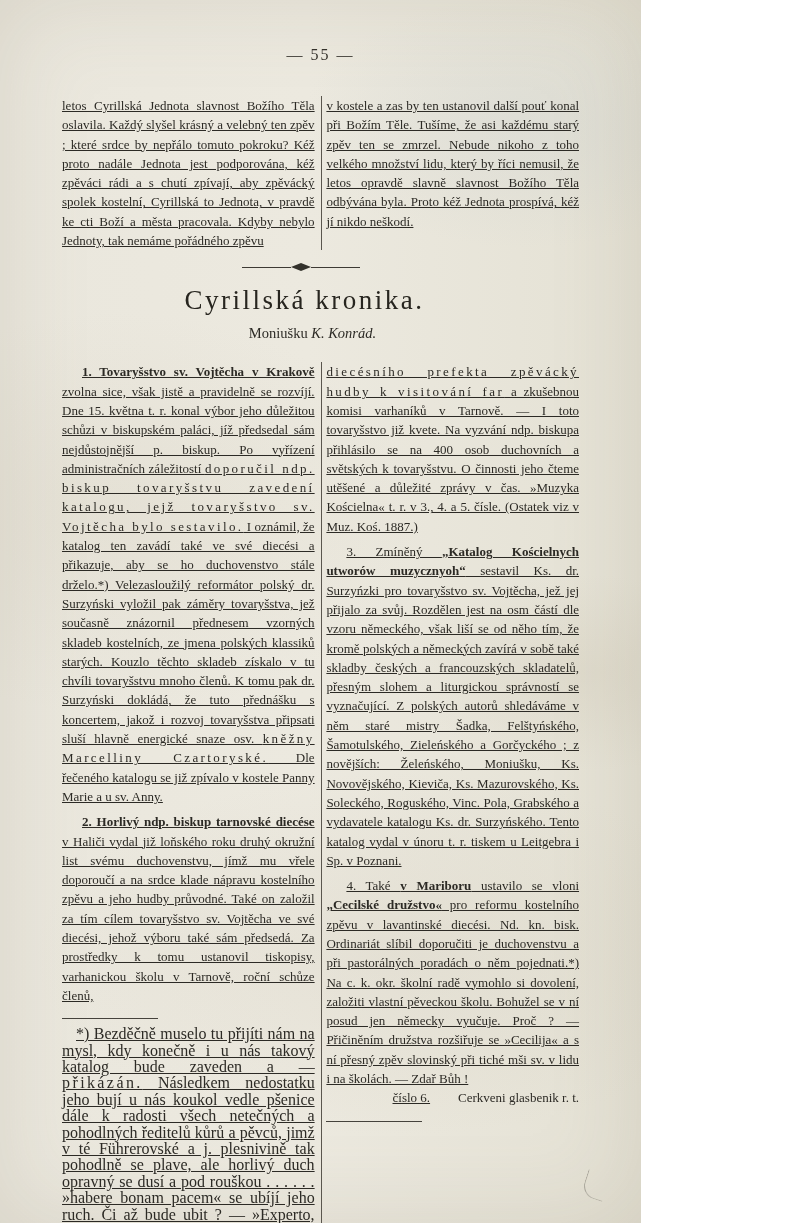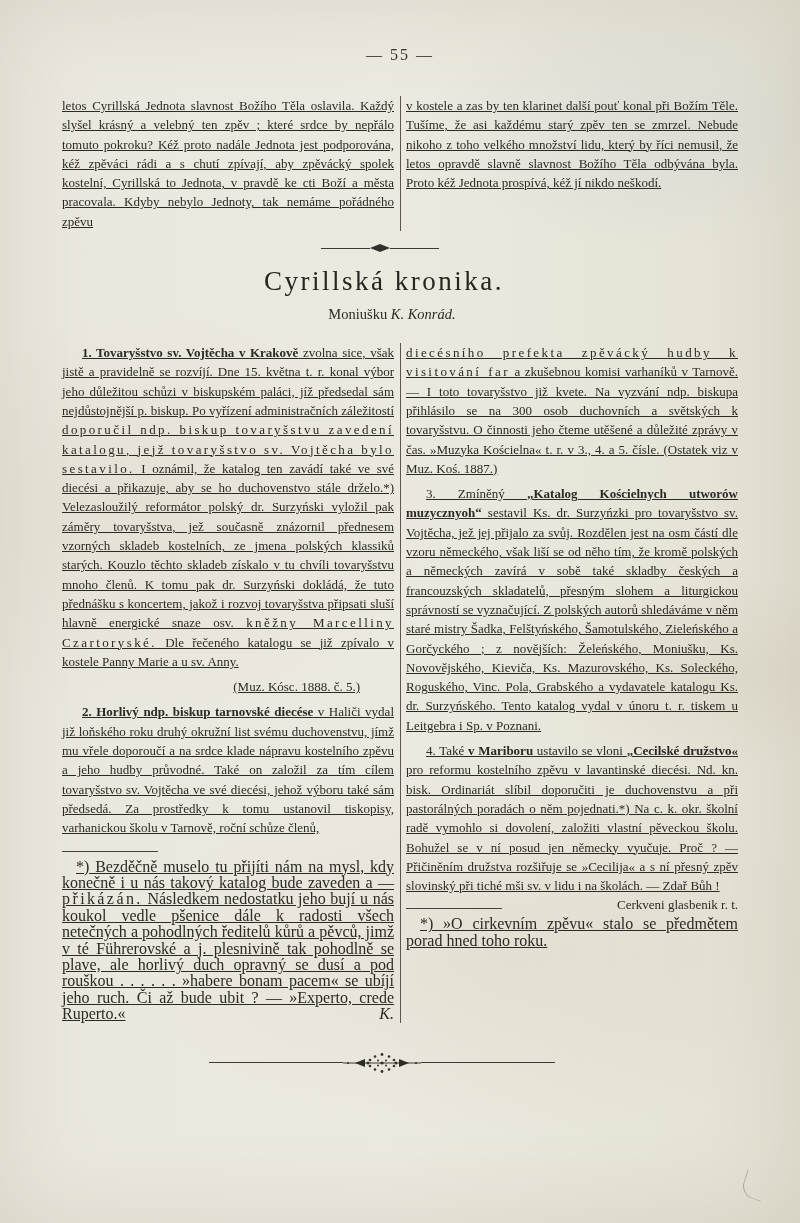--- a/index.html
+++ b/index.html
@@ -2,21 +2,21 @@
 <html><head>
 <meta charset="utf-8">
 <style>
   html,body { margin:0; padding:0; }
   body {
     width:800px; height:1223px; overflow:hidden;
     font-family:"Liberation Serif","DejaVu Serif",serif;
     color:#2c2a25;
   }
   .page {
-    position:relative; width:800px; height:1223px;
+    position:relative; width:641px; height:1223px;
     background:
       radial-gradient(ellipse 320px 180px at 82% 10%, rgba(185,196,203,0.20), transparent 70%),
       radial-gradient(ellipse 420px 280px at 18% 42%, rgba(206,199,181,0.22), transparent 72%),
       radial-gradient(ellipse 520px 260px at 62% 78%, rgba(209,202,186,0.26), transparent 70%),
       radial-gradient(ellipse 260px 140px at 92% 55%, rgba(200,192,172,0.25), transparent 70%),
       linear-gradient(90deg, #eae7dd 0%, #ece9df 48%, #e4e1d4 100%);
     box-shadow: inset 0 0 90px rgba(140,130,108,0.18);
   }
   .pagenum {
     padding-top:46px; text-align:center;
@@ -73,21 +73,21 @@
 <div class="page">
 
   <div class="pagenum">— 55 —</div>
 
   <div class="columns intro">
     <div class="col">
       <p class="para">letos Cyrillská Jednota slavnost Božího Těla oslavila. Každý slyšel krásný a velebný ten zpěv ; které srdce by nepřálo tomuto pokroku? Kéž proto nadále Jednota jest podporována, kéž zpěváci rádi a s chutí zpívají, aby zpěvácký spolek kostelní, Cyrillská to Jednota, v pravdě ke cti Boží a města pracovala. Kdyby nebylo Jednoty, tak nemáme pořádného zpěvu</p>
     </div>
     <div class="vrule"></div>
     <div class="col">
-      <p class="para">v kostele a zas by ten klarinet další pouť konal při Božím Těle. Tušíme, že asi každému starý zpěv ten se zmrzel. Nebude nikoho z toho velkého množství lidu, který by říci nemusil, že letos opravdě slavně slavnost Božího Těla odbývána byla. Proto kéž Jednota prospívá, kéž jí nikdo neškodí.</p>
+      <p class="para">v kostele a zas by ten ustanovil další pouť konal při Božím Těle. Tušíme, že asi každému starý zpěv ten se zmrzel. Nebude nikoho z toho velkého množství lidu, který by říci nemusil, že letos opravdě slavně slavnost Božího Těla odbývána byla. Proto kéž Jednota prospívá, kéž jí nikdo neškodí.</p>
     </div>
   </div>
 
   <div class="smalldivider">
     <div class="line"></div>
     <svg width="20" height="8" viewBox="0 0 20 8">
       <polygon points="10,0 20,4 10,8 0,4" fill="#33312b"></polygon>
     </svg>
     <div class="line"></div>
   </div>
@@ -97,44 +97,43 @@
     <span>Moniušku</span>
     <i>K. Konrád.</i>
   </div>
 
   <div class="columns main">
 
     <div class="col">
       <p class="para indent">
         <b>1. Tovaryšstvo sv. Vojtěcha v Krakově</b><span> zvolna sice, však jistě a pravidelně se rozvíjí. Dne 15. května t. r. konal výbor jeho důležitou schůzi v biskupském paláci, jíž předsedal sám nejdůstojnější p. biskup. Po vyřízení administračních záležitostí </span><span class="sp">doporučil ndp. biskup tovaryšstvu zavedení katalogu, jejž tovaryšstvo sv. Vojtěcha bylo sestavilo.</span><span> I oznámil, že katalog ten zavádí také ve své diecési a přikazuje, aby se ho duchovenstvo stále drželo.*) Velezasloužilý reformátor polský dr. Surzyński vyložil pak záměry tovaryšstva, jež současně znázornil přednesem vzorných skladeb kostelních, ze jmena polských klassiků starých. Kouzlo těchto skladeb získalo v tu chvíli tovaryšstvu mnoho členů. K tomu pak dr. Surzyński dokládá, že tuto přednášku s koncertem, jakož i rozvoj tovaryšstva připsati sluší hlavně energické snaze osv. </span><span class="sp">kněžny Marcelliny Czartoryské.</span><span> Dle řečeného katalogu se již zpívalo v kostele Panny Marie a u sv. Anny.</span>
       </p>
-      <p class="cite">(Muz. Kósc. 1888. č. 5.)</p>
       <p class="para indent">
         <b>2. Horlivý ndp. biskup tarnovské diecése</b><span> v Haliči vydal již loňského roku druhý okružní list svému duchovenstvu, jímž mu vřele doporoučí a na srdce klade nápravu kostelního zpěvu a jeho hudby průvodné. Také on založil za tím cílem tovaryšstvo sv. Vojtěcha ve své diecési, jehož výboru také sám předsedá. Za prostředky k tomu ustanovil tiskopisy, varhanickou školu v Tarnově, roční schůze členů,</span>
       </p>
       <div class="fnrule"></div>
       <p class="footnote">
         <span>*) Bezděčně muselo tu přijíti nám na mysl, kdy konečně i u nás takový katalog bude zaveden a — </span><span class="sp">přikázán.</span><span> Následkem nedostatku jeho bují u nás koukol vedle pšenice dále k radosti všech netečných a pohodlných ředitelů kůrů a pěvců, jimž v té Führerovské a j. plesnivině tak pohodlně se plave, ale horlivý duch opravný se dusí a pod rouškou . . . . . . »habere bonam pacem« se ubíjí jeho ruch. Či až bude ubit ? — »Experto, crede Ruperto.«</span><span class="fnsig">K.</span>
       </p>
     </div>
 
     <div class="vrule"></div>
 
     <div class="col">
       <p class="para">
-        <span class="sp">diecésního prefekta zpěvácký hudby k visitování far</span><span> a zkušebnou komisi varhaníků v Tarnově. — I toto tovaryšstvo již kvete. Na vyzvání ndp. biskupa přihlásilo se na 300 osob duchovních a světských k tovaryšstvu. O činnosti jeho čteme utěšené a důležité zprávy v čas. »Muzyka Kościelna« t. r. v 3., 4. a 5. čísle. (Ostatek viz v Muz. Koś. 1887.)</span>
+        <span class="sp">diecésního prefekta zpěvácký hudby k visitování far</span><span> a zkušebnou komisi varhaníků v Tarnově. — I toto tovaryšstvo již kvete. Na vyzvání ndp. biskupa přihlásilo se na 400 osob duchovních a světských k tovaryšstvu. O činnosti jeho čteme utěšené a důležité zprávy v čas. »Muzyka Kościelna« t. r. v 3., 4. a 5. čísle. (Ostatek viz v Muz. Koś. 1887.)</span>
       </p>
       <p class="para indent">
         <span>3. Zmíněný </span><b>„Katalog Kościelnych utworów muzycznyoh“</b><span> sestavil Ks. dr. Surzyńzki pro tovaryšstvo sv. Vojtěcha, jež jej přijalo za svůj. Rozdělen jest na osm částí dle vzoru německého, však liší se od něho tím, že kromě polských a německých zavírá v sobě také skladby českých a francouzských skladatelů, přesným slohem a liturgickou správností se vyznačující. Z polských autorů shledáváme v něm staré mistry Šadka, Felštyńského, Šamotulského, Zieleńského a Gorčyckého ; z novějších: Želeńského, Moniušku, Ks. Novovějského, Kieviča, Ks. Mazurovského, Ks. Soleckého, Roguského, Vinc. Pola, Grabského a vydavatele katalogu Ks. dr. Surzyńského. Tento katalog vydal v únoru t. r. tiskem u Leitgebra i Sp. v Poznani.</span>
       </p>
       <p class="para indent">
         <span>4. Také </span><b>v Mariboru</b><span> ustavilo se vloni </span><b>„Cecilské družstvo«</b><span> pro reformu kostelního zpěvu v lavantinské diecési. Nd. kn. bisk. Ordinariát slíbil doporučiti je duchovenstvu a při pastorálných poradách o něm pojednati.*) Na c. k. okr. školní radě vymohlo si dovolení, založiti vlastní pěveckou školu. Bohužel se v ní posud jen německy vyučuje. Proč ? — Přičiněním družstva rozšiřuje se »Cecilija« a s ní přesný zpěv slovinský při tiché mši sv. v lidu i na školách. — Zdař Bůh !</span><span class="attr-r">Cerkveni glasbenik r. t.</span>
       </p>
+      <p class="attr2">číslo 6.</p>
       <div class="fnrule"></div>
-      <p class="footnote">*) »O cirkevním zpěvu« stalo se předmětem porad hned toho roku.</p>
     </div>
 
   </div>
 
   <div class="ornament">
     <div class="line"></div>
     <svg width="78" height="24" viewBox="0 0 78 24">
       <line x1="0" y1="12" x2="78" y2="12" stroke="#3d3a34" stroke-width="1"></line>
       <circle cx="5" cy="12" r="1.1" fill="#33312b"></circle>
       <circle cx="73" cy="12" r="1.1" fill="#33312b"></circle>

